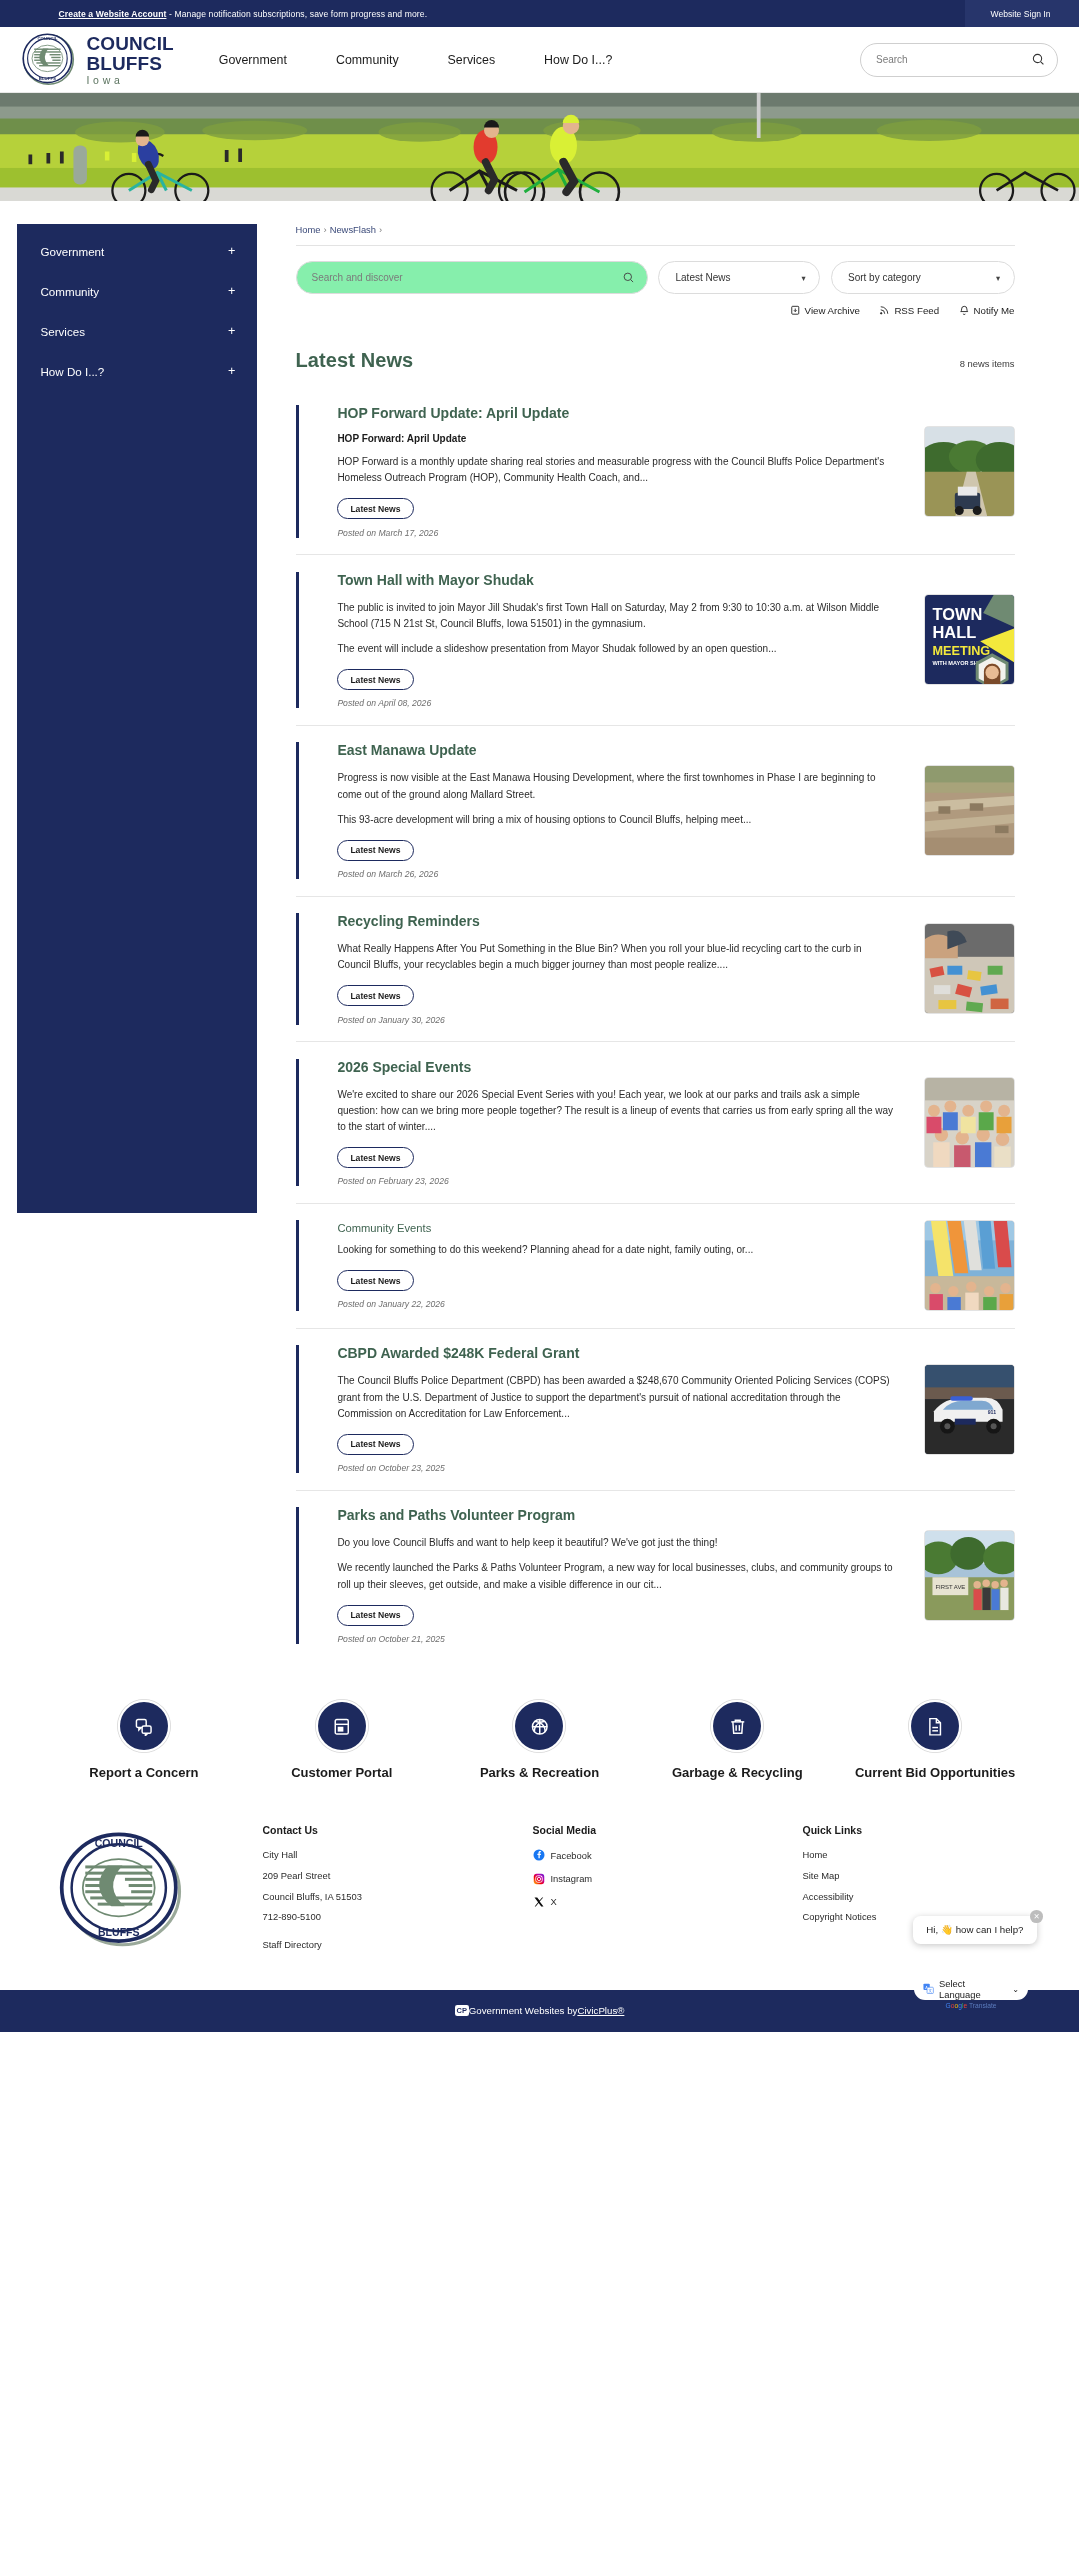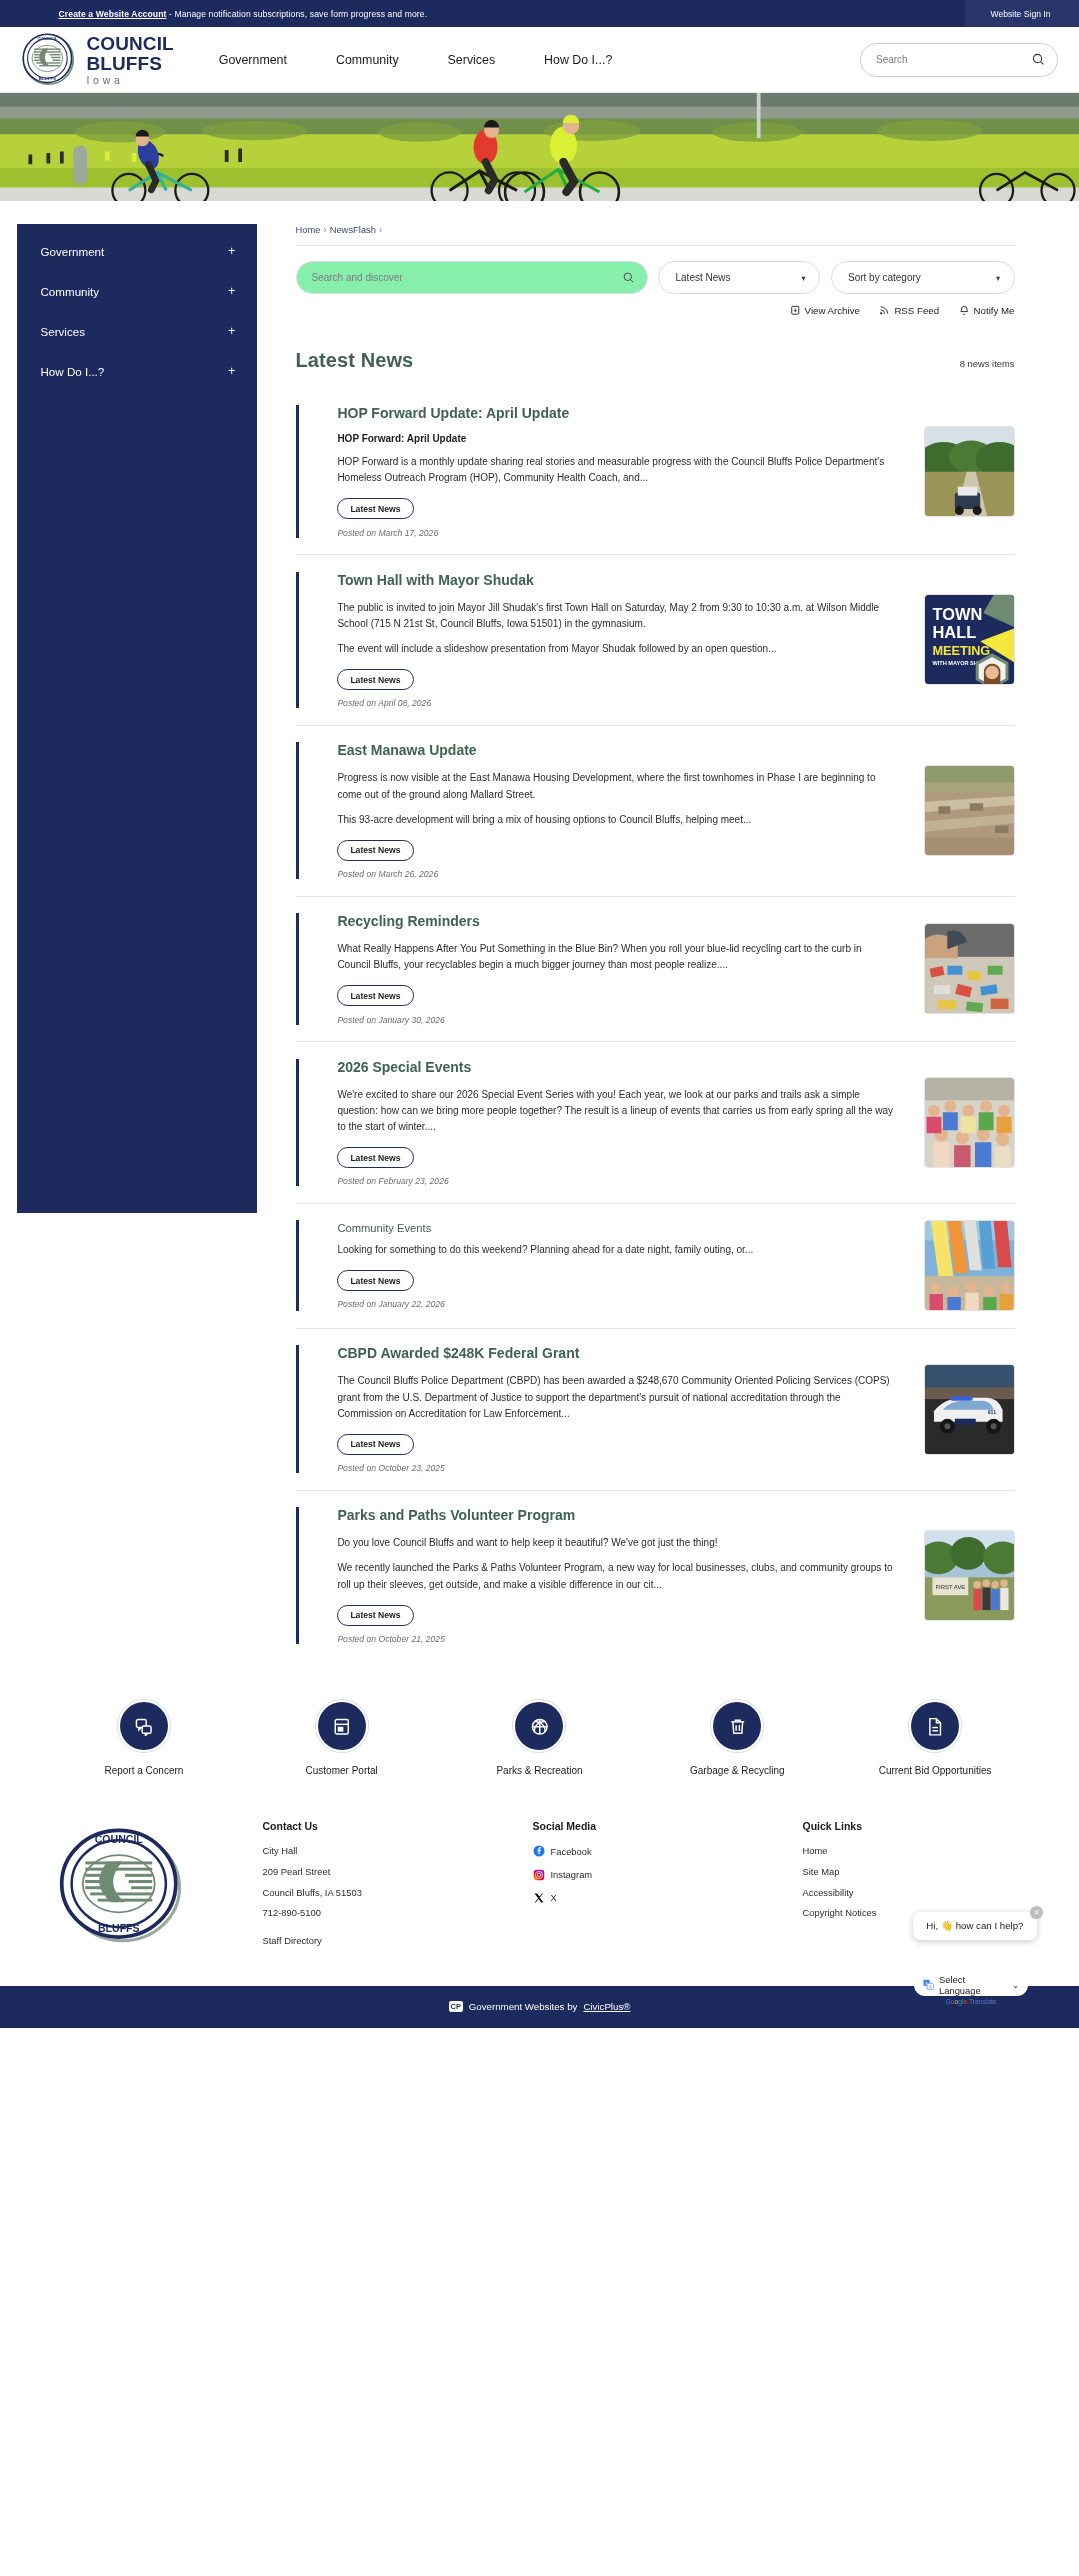--- a/index.html
+++ b/index.html
@@ -179,40 +179,40 @@
   .quickrow {
     display: flex; justify-content: center; gap: 0;
     padding: 42px 45px 30px 45px;
   }
   .qa { flex: 1; display: flex; flex-direction: column; align-items: center; cursor: pointer; }
   .qa-circle {
     width: 48px; height: 48px; border-radius: 50%;
     background: #1d2a5e; display: flex; align-items: center; justify-content: center;
     box-shadow: 0 0 0 2.2px #fff, 0 0 0 3px #d8d8d8;
   }
-  .qa-label { font-size: 10px; font-weight: normal; color: #1b1b1b; margin-top: 15px; text-align: left; }
+  .qa-label { font-size: 13px; font-weight: bold; color: #1b1b1b; margin-top: 15px; text-align: left; }
 
   
   .footer { display: flex; padding: 13.5px 0 30px 0; }
   .footer-logo { width: 240px; flex: 0 0 240px; display: flex; justify-content: center; padding-top: 3px; }
   .footer-cols { flex: 1; display: flex; padding-left: 22.5px; }
   .fcol { flex: 0 0 270px; }
   .fcol h3 { font-size: 10.5px; font-weight: bold; color: #1b1b1b; margin-bottom: 13.5px; }
   .fcol .line { font-size: 9.4px; color: #2b2b2b; margin-bottom: 9.7px; }
   .fcol a.line { display: block; text-decoration: none; color: #2b2b2b; }
   .fcol .line.gap { margin-top: 16.5px; }
   .soc { display: flex; align-items: center; gap: 6px; margin-bottom: 11.2px; font-size: 9.4px; color: #2b2b2b; text-decoration: none; }
 
   
   .bottombar {
     background: #1d2a5e; height: 42px;
     display: flex; align-items: center; justify-content: center;
     position: relative;
   }
-  .cp { display: flex; align-items: center; gap: 6px; font-size: 9.7px; color: #fff; }
+  .cp { display: flex; align-items: center; gap: 0; font-size: 9.7px; color: #fff; }
   .cp a { color: #fff; text-decoration: underline; }
   .cp-logo {
     width: 14.2px; height: 10.5px; background: #fff; border-radius: 2.2px;
     display: flex; align-items: center; justify-content: center;
     color: #1d2a5e; font-size: 7.5px; font-weight: bold;
   }
   .translate {
     position: absolute; right: 51px; top: -12px;
     display: flex; flex-direction: column; align-items: center; gap: 1.5px;
   }

